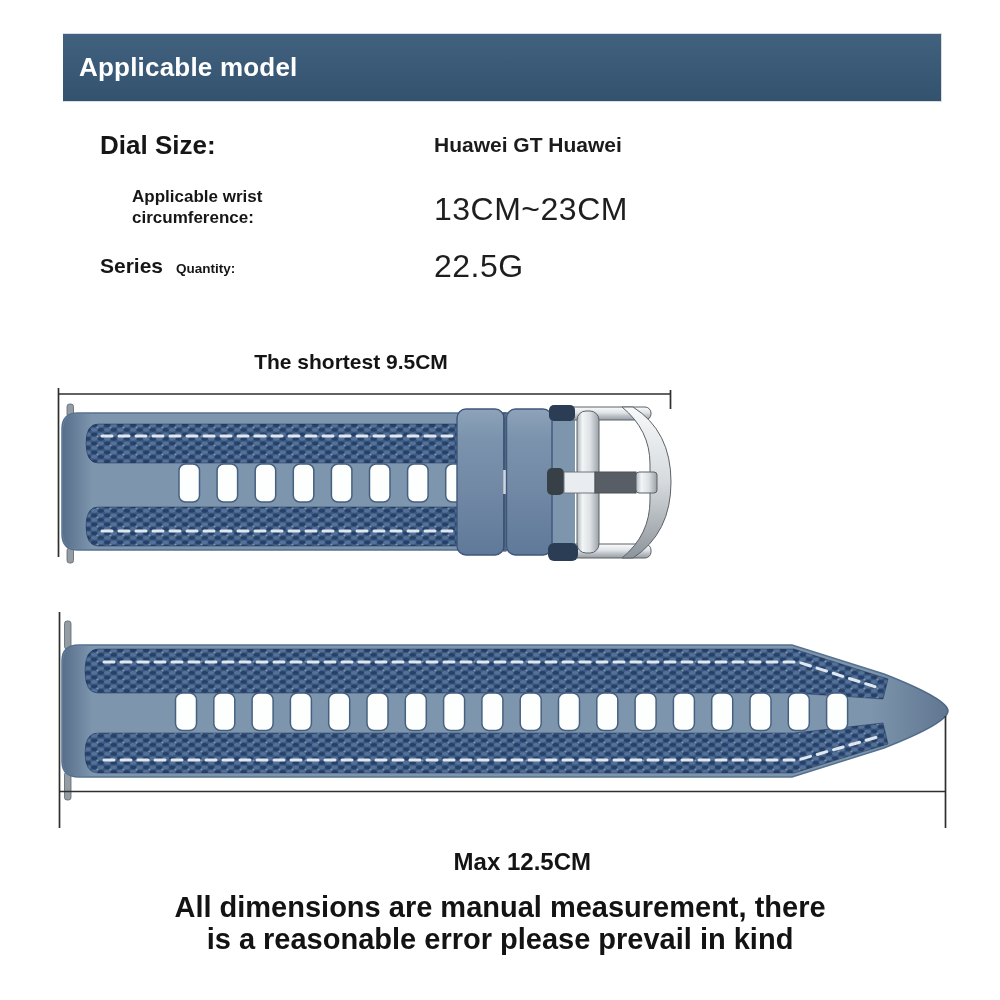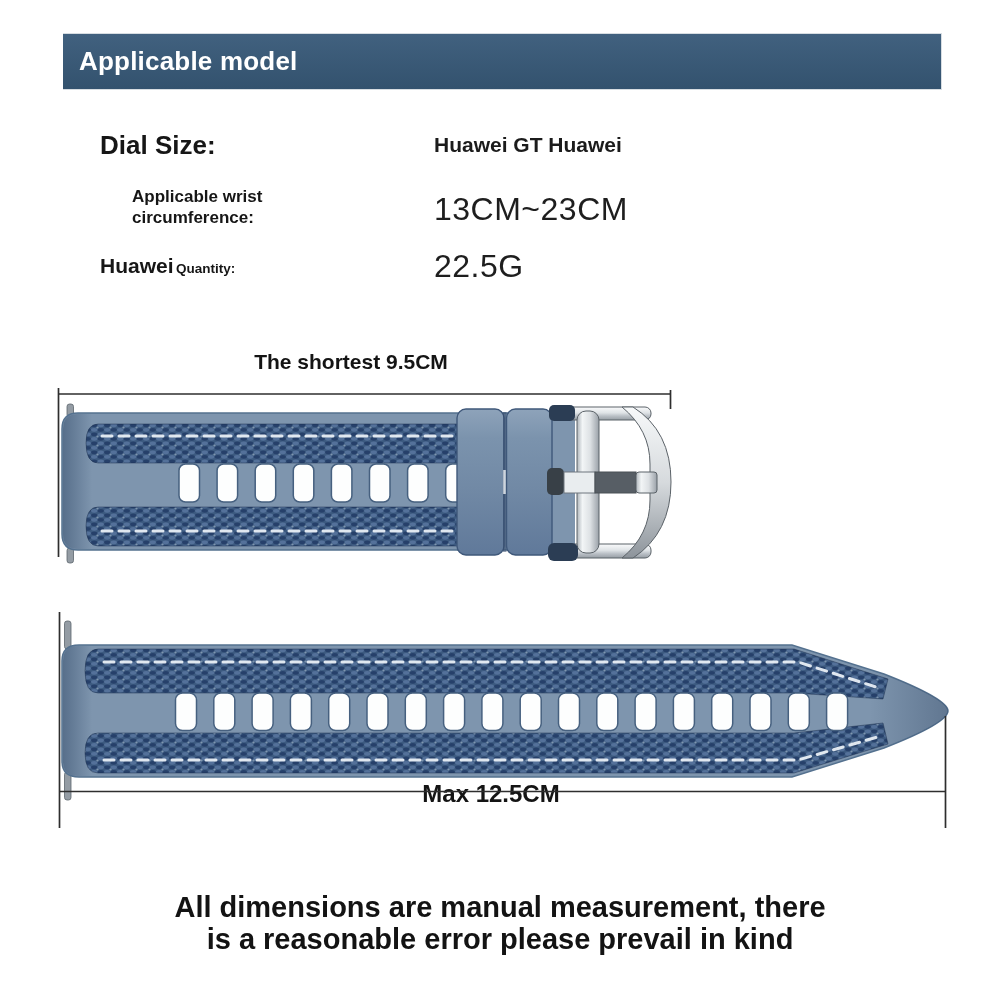--- a/index.html
+++ b/index.html
@@ -2,38 +2,38 @@
 <html style="--ink: #1b1b1b; --banner-top: #41617f; --banner-bottom: #33526e; --strap-base: #7e95ae; --strap-edge: #54718f; --texture-dark: #26406a; --texture-mid: #3c5a80; --texture-light: #54719a; --stitch: #e9eff5; --hole-border: #46607f; --dim-line: #2e2e2e;"><head>
 <meta charset="utf-8">
 <style>
   html,body{margin:0;padding:0;background:#fff;}
   #canvas{
     position:relative;width:1000px;height:1000px;background:#fff;overflow:hidden;
     font-family:"Liberation Sans",sans-serif;color:var(--ink,#1b1b1b);
   }
   .abs{position:absolute;}
   .banner{
-    left:63px;top:33px;width:879px;height:57px;
+    left:63px;top:33px;width:879px;height:69px;
     background:linear-gradient(180deg,var(--banner-top,#41617f),var(--banner-bottom,#33526e));
     border:1px solid #d7dde2;border-left:none;
     display:flex;align-items:center;padding-left:16px;box-sizing:border-box;
   }
   .banner-title{color:#fff;font-size:26px;font-weight:bold;letter-spacing:.2px;}
   .spec-label{font-weight:bold;color:#161616;}
   .lbl-dial{left:100px;top:130px;font-size:26px;}
   .val-dial{left:434px;top:133px;font-size:21px;font-weight:bold;}
   .lbl-wrist{left:100px;top:186px;font-size:17px;line-height:21px;white-space:pre-line;margin-left:32px;}
   .val-big{font-size:32px;font-weight:400;color:#1e1e1e;letter-spacing:.5px;}
   .val-wrist{left:434px;top:191px;}
   .lbl-heavy{left:100px;top:254px;font-size:21px;}
   .lbl-qty{left:176px;top:261px;font-size:13.5px;}
   .val-weight{left:434px;top:248px;}
   .dim-label{font-weight:bold;text-align:center;color:#141414;}
   .dim1{left:156px;top:350px;width:390px;font-size:21px;}
-  .dim2{left:391px;top:780px;width:200px;font-size:24px;}
+  .dim2{left:391px;top:848px;width:200px;font-size:24px;text-align:right;}
   .footer-note{
     left:0;top:891px;width:1000px;text-align:center;
     font-size:29px;line-height:32px;font-weight:bold;color:#131313;white-space:pre-line;
   }
   
   .strap-base{fill:var(--strap-base,#7e95ae);stroke:var(--strap-edge,#54718f);stroke-width:1.5;}
   .weave-bg{fill:var(--texture-mid,#3c5a80);}
   .weave-dark{fill:var(--texture-dark,#26406a);}
   .weave-light{fill:var(--texture-light,#54719a);}
   .weave-spark{fill:#8aa0b8;opacity:.85;}
@@ -55,21 +55,21 @@
     <span class="banner-title">Applicable model</span>
   </div>
 
   <div class="abs spec-label lbl-dial">Dial Size:</div>
   <div class="abs val-dial">Huawei GT Huawei</div>
 
   <div class="abs spec-label lbl-wrist">Applicable wrist
 circumference:</div>
   <div class="abs val-big val-wrist">13CM~23CM</div>
 
-  <div class="abs spec-label lbl-heavy">Huawei</div>
+  <div class="abs spec-label lbl-heavy">Series</div>
   <div class="abs spec-label lbl-qty">Quantity:</div>
   <div class="abs val-big val-weight">22.5G</div>
 
   <div class="abs dim-label dim1">The shortest 9.5CM</div>
   <div class="abs dim-label dim2">Max 12.5CM</div>
 
   <div class="abs footer-note">All dimensions are manual measurement, there
 is a reasonable error please prevail in kind</div>
 
   <svg class="abs" style="left:0;top:0;" width="1000" height="1000" viewBox="0 0 1000 1000">

